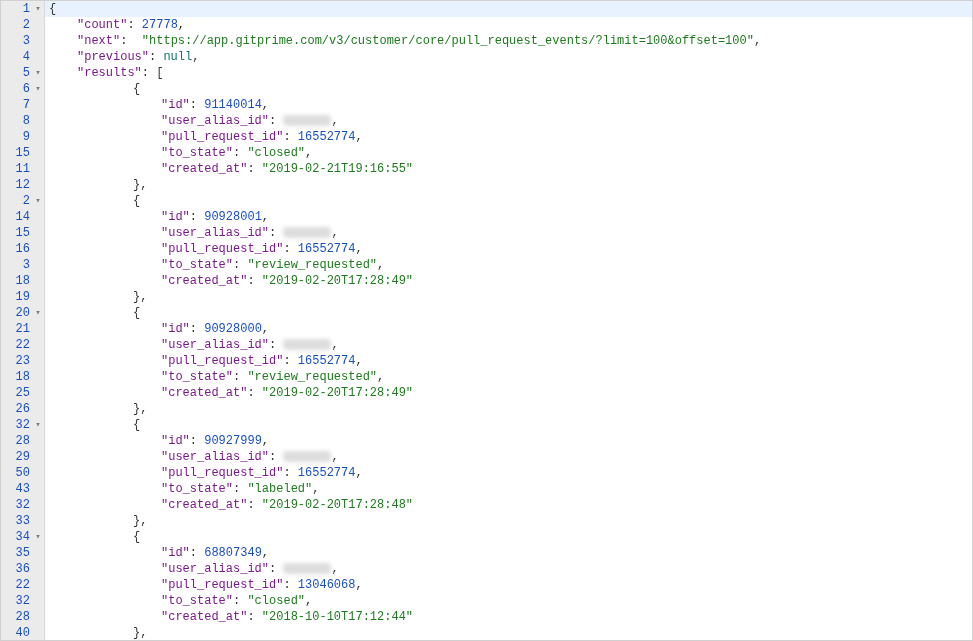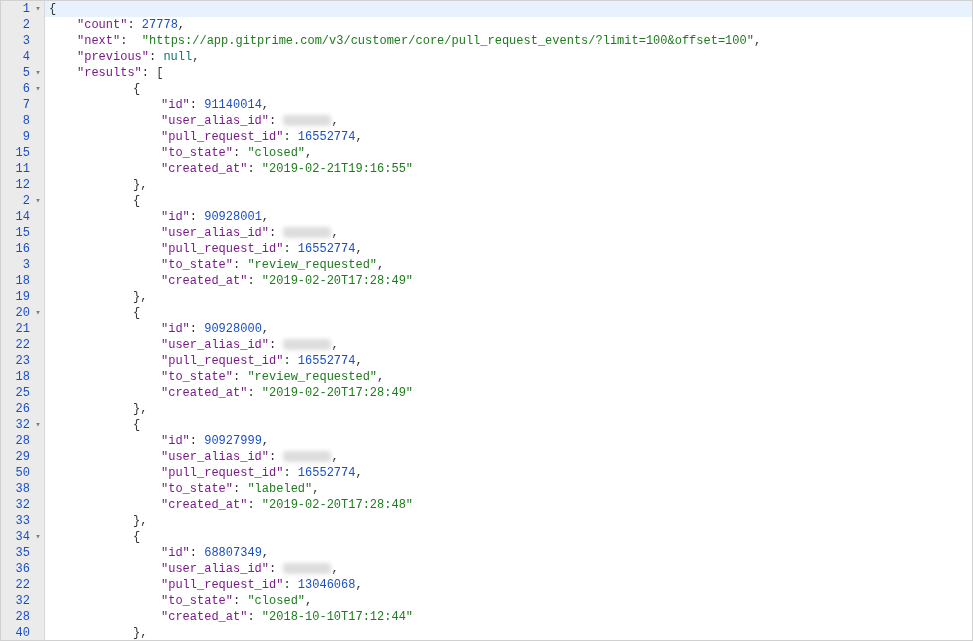--- a/index.html
+++ b/index.html
@@ -191,21 +191,21 @@
       </div>
       <div class="g">
         <span class="num">29</span>
         <span class="fold"></span>
       </div>
       <div class="g">
         <span class="num">50</span>
         <span class="fold"></span>
       </div>
       <div class="g">
-        <span class="num">38</span>
+        <span class="num">43</span>
         <span class="fold"></span>
       </div>
       <div class="g">
         <span class="num">32</span>
         <span class="fold"></span>
       </div>
       <div class="g">
         <span class="num">33</span>
         <span class="fold"></span>
       </div>

